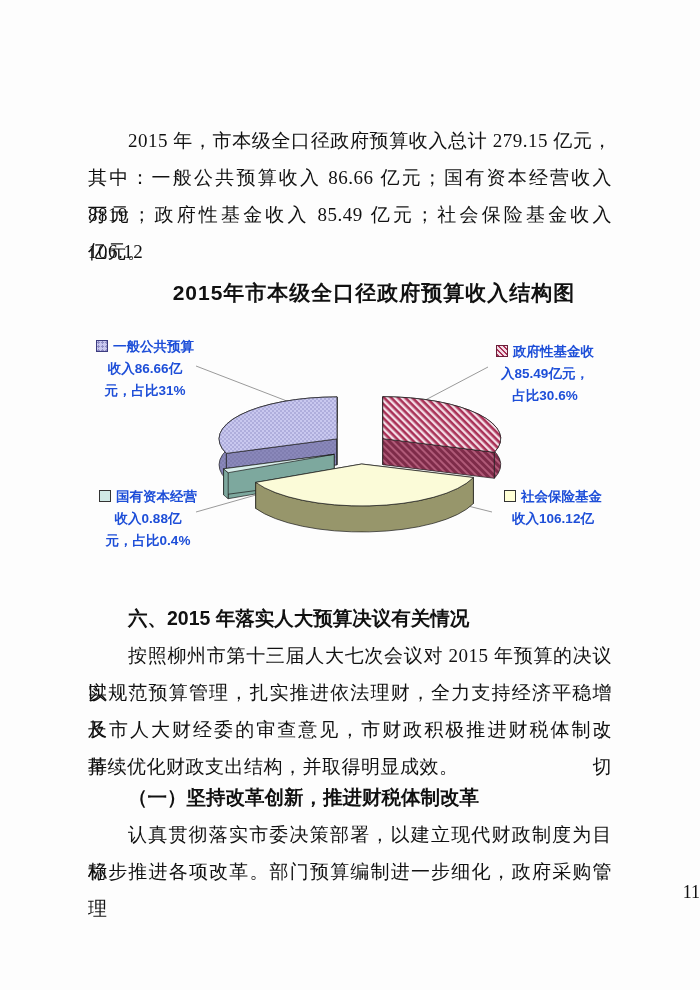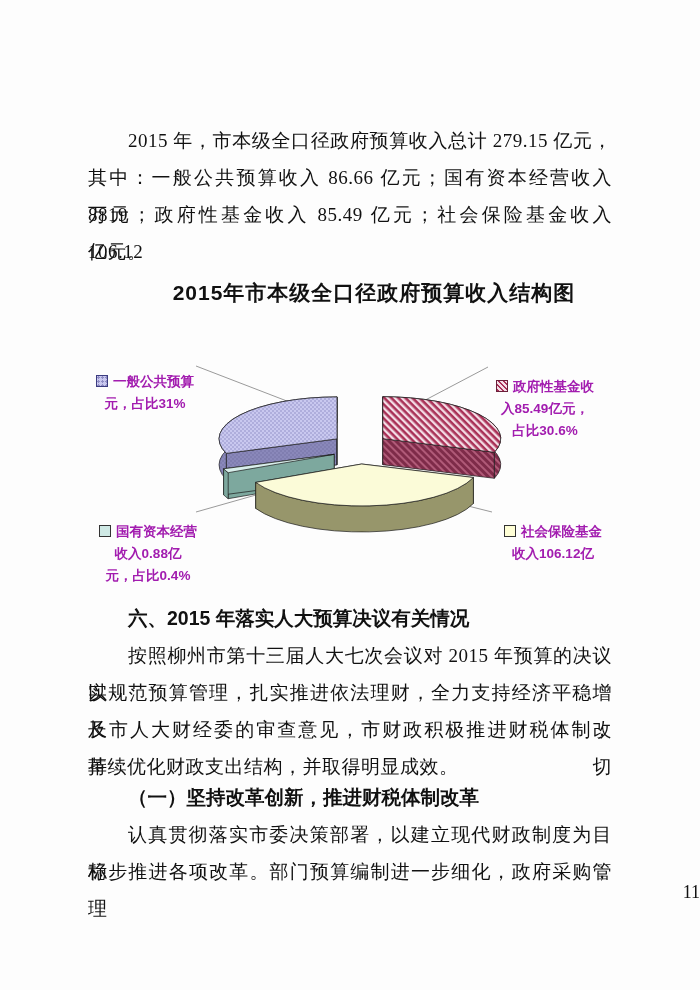--- a/index.html
+++ b/index.html
@@ -23,21 +23,21 @@
   .chart-title{
     position:absolute;left:0;top:279px;width:700px;text-align:center;
     font-family:"Liberation Sans","DejaVu Sans",sans-serif;
     font-weight:bold;font-size:21px;letter-spacing:1px;padding-left:24px;
   }
   .chart{position:absolute;left:0;top:330px;width:700px;height:235px;}
   .chart svg{position:absolute;left:0;top:0;}
   .callout{
     position:absolute;text-align:center;
     font-family:"Liberation Sans","DejaVu Sans",sans-serif;
-    font-weight:bold;font-size:13.5px;line-height:22px;color:#a21caf;margin-top:35px;
+    font-weight:bold;font-size:13.5px;line-height:22px;color:#1d4ed8;
   }
   .c-public{left:78px;top:6px;width:134px;}
   .c-gov{left:470px;top:11px;width:150px;}
   .c-state{left:78px;top:156px;width:140px;}
   .c-social{left:478px;top:156px;width:150px;}
   .mk{
     display:inline-block;width:10px;height:10px;border:1px solid #333;
     margin-right:5px;vertical-align:-1px;background:#fff;
   }
   .mk-lav{
@@ -111,20 +111,21 @@
           <path d="M334.2 124.3 L228.2 142.7 A118 42 0 0 1 223.6 138.8 Z" fill="#d9efeb" stroke="#1a1a1a" stroke-width="0.7" stroke-linejoin="round"></path>
           <path d="M361.7 134 L473.4 147.5 l0 26 L361.7 160 Z" fill="#97966b" stroke="#1a1a1a" stroke-width="0.7" stroke-linejoin="round"></path>
           <path d="M361.7 134 L255.7 152.4 l0 26 L361.7 160 Z" fill="#97966b" stroke="#1a1a1a" stroke-width="0.7" stroke-linejoin="round"></path>
           <path d="M473.4 147.5 A118 42 0 0 1 255.7 152.4 l0 26 A118 42 0 0 0 473.4 173.5 Z" fill="#97966b" stroke="#1a1a1a" stroke-width="0.7" stroke-linejoin="round"></path>
           <path d="M361.7 134 L473.4 147.5 A118 42 0 0 1 255.7 152.4 Z" fill="#fbfbd8" stroke="#1a1a1a" stroke-width="0.7" stroke-linejoin="round"></path>
         </svg>
       </div>
 
     <div class="callout c-public">
       <div><span class="mk mk-lav"></span><span>一般公共预算</span></div>
+      <div>收入86.66亿</div>
       <div>元，占比31%</div>
     </div>
 
     <div class="callout c-gov">
       <div><span class="mk mk-red"></span><span>政府性基金收</span></div>
       <div>入85.49亿元，</div>
       <div>占比30.6%</div>
     </div>
 
     <div class="callout c-state">

